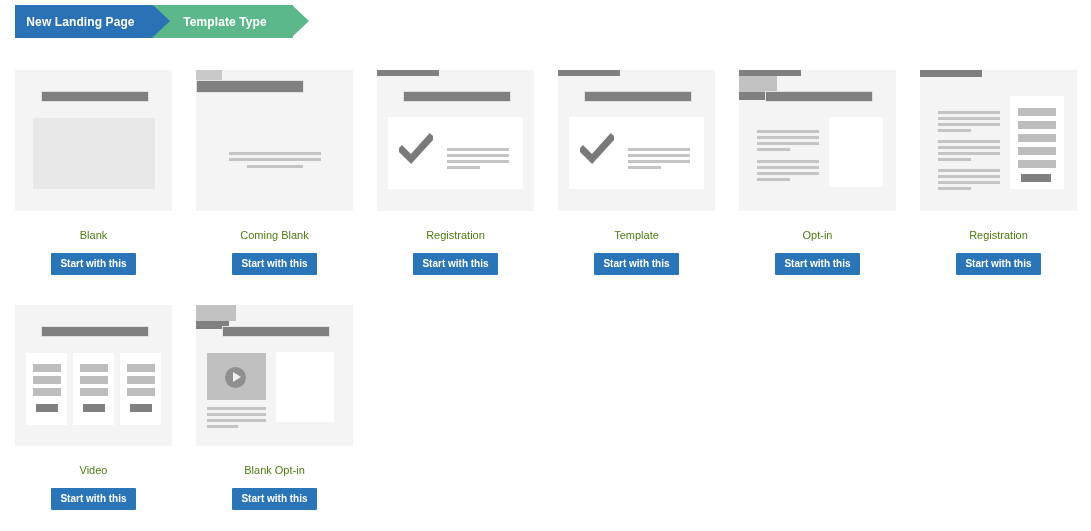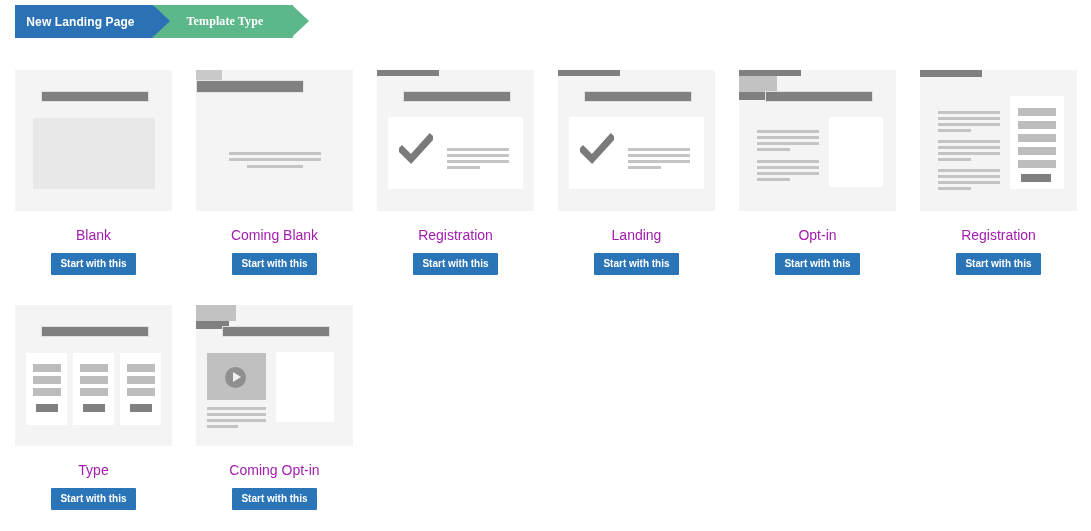--- a/index.html
+++ b/index.html
@@ -42,21 +42,20 @@
     width: 139px;
     background: #2a72b5;
     padding-right: 8px;
   }
   .crumb-2 {
     width: 140px;
     background: #5cb88a;
     padding-left: 10px;
     padding-right: 6px;
     margin-left: -1px;
-    font-family: Liberation Serif, serif;
   }
   
   .crumb::after {
     content: "";
     position: absolute;
     right: -16px;
     top: 0;
     width: 0;
     height: 0;
     border-top: 16.5px solid transparent;
@@ -98,22 +97,22 @@
   .thumb {
     width: 157px;
     height: 141px;
     background: #f4f4f4;
     position: relative;
     box-sizing: border-box;
     overflow: hidden;
   }
   .card-title {
     text-align: center;
-    font-size: 14px;
-    color: #a21caf;
+    font-size: 11px;
+    color: #4d7c0f;
     margin-top: 17px;
     line-height: 14px;
   }
   .start-btn {
     display: block;
     margin: 11px auto 0 auto;
     background: #2a74b8;
     color: #ffffff;
     border: none;
     font-family: "Liberation Sans", sans-serif;
@@ -272,21 +271,21 @@
       <div class="panel cd-panel"></div>
       <svg class="check" viewBox="0 0 34 34">
         <path d="M3 18 L12 27 L31 6" stroke="#7a7a7a" stroke-width="7" fill="none" stroke-linecap="square" stroke-linejoin="miter"></path>
       </svg>
       <div class="cd-hdr"></div>
       <div class="line cd-l1"></div>
       <div class="line cd-l2"></div>
       <div class="line cd-l3"></div>
       <div class="line cd-l4"></div>
     </div>
-    <div class="card-title">Landing</div>
+    <div class="card-title">Template</div>
     <button class="start-btn">Start with this</button>
   </div>
 
   <div class="card">
     <div class="thumb">
       <div class="hdr"></div>
       <div class="oi-sub"></div>
       <div class="line" style="left:18px; top:60px; width:62px;"></div>
       <div class="line" style="left:18px; top:66px; width:62px;"></div>
       <div class="line" style="left:18px; top:72px; width:62px;"></div>
@@ -343,36 +342,36 @@
       <div class="sl-btn" style="left:21px; top:99px; width:22px;"></div>
       <div class="sl-bar" style="left:65px; top:59px; width:28px;"></div>
       <div class="sl-bar" style="left:65px; top:71px; width:28px;"></div>
       <div class="sl-bar" style="left:65px; top:83px; width:28px;"></div>
       <div class="sl-btn" style="left:68px; top:99px; width:22px;"></div>
       <div class="sl-bar" style="left:112px; top:59px; width:28px;"></div>
       <div class="sl-bar" style="left:112px; top:71px; width:28px;"></div>
       <div class="sl-bar" style="left:112px; top:83px; width:28px;"></div>
       <div class="sl-btn" style="left:115px; top:99px; width:22px;"></div>
     </div>
-    <div class="card-title">Type</div>
+    <div class="card-title">Video</div>
     <button class="start-btn">Start with this</button>
   </div>
 
   <div class="card">
     <div class="thumb">
       <div class="hdr"></div>
       <div class="vo-thumb" style="position:absolute;"></div>
       <div class="vo-play"></div>
       <div class="vo-tri"></div>
       <div class="line" style="left:11px; top:102px; width:59px;"></div>
       <div class="line" style="left:11px; top:108px; width:59px;"></div>
       <div class="line" style="left:11px; top:114px; width:59px;"></div>
       <div class="line" style="left:11px; top:120px; width:31px;"></div>
       <div class="panel vo-panel"></div>
       <div class="vo-in1"></div>
       <div class="vo-in2"></div>
       <div class="vo-btn"></div>
     </div>
-    <div class="card-title">Coming Opt-in</div>
+    <div class="card-title">Blank Opt-in</div>
     <button class="start-btn">Start with this</button>
   </div>
 
 </div>
 
 </body></html>

